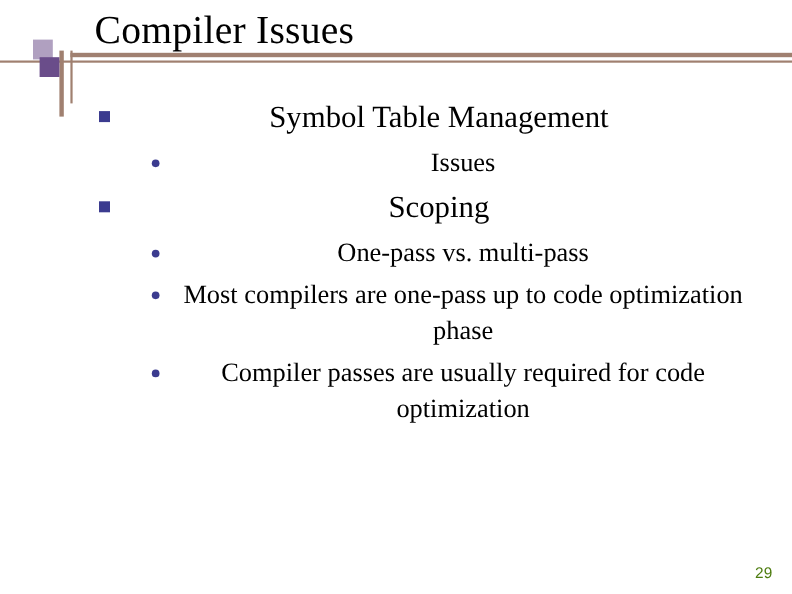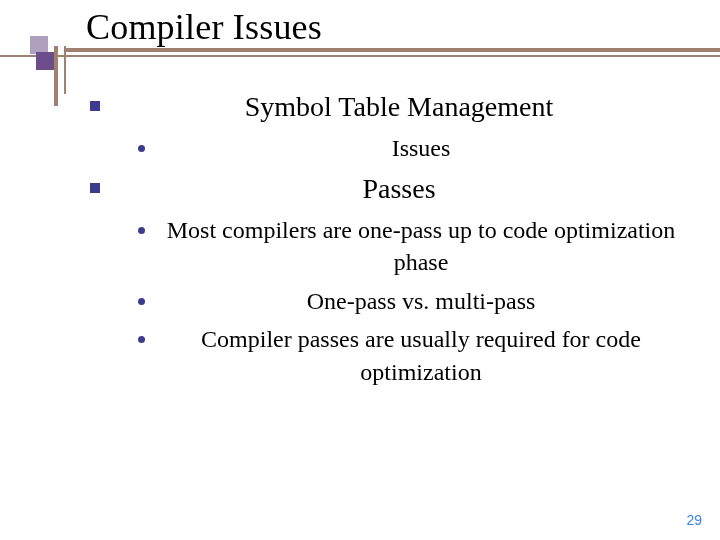--- a/index.html
+++ b/index.html
@@ -20,21 +20,21 @@
   .body { position: absolute; top: 88px; left: 70px; right: 40px; bottom: 40px; text-align: center; }
 
   ul.l1 { list-style: none; font-size: 28px; line-height: 1.35; }
   ul.l1 > li { position: relative; padding-left: 48px; margin-bottom: 6px; }
   ul.l1 > li::before { content: ""; position: absolute; left: 20px; top: 13px; width: 10px; height: 10px; background: #3b3b8f; }
 
   ul.l2 { list-style: none; font-size: 24px; line-height: 1.35; margin-top: 6px; }
   ul.l2 > li { position: relative; padding-left: 44px; margin-bottom: 6px; }
   ul.l2 > li::before { content: ""; position: absolute; left: 20px; top: 13px; width: 7px; height: 7px; background: #3b3b8f; border-radius: 50%; }
 
-  .pagenum { position: absolute; bottom: 12px; right: 18px; font-family: Arial, Helvetica, sans-serif; font-size: 14px; color: #3b82f6; }
+  .pagenum { position: absolute; bottom: 12px; right: 18px; font-family: Arial, Helvetica, sans-serif; font-size: 14px; color: #4d7c0f; }
 </style>
 </head>
 <body>
 
 <div class="slide">
 
   <div class="deco">
     <div class="hbar-thick"></div>
     <div class="hbar-thin"></div>
     <div class="vbar-thick"></div>
@@ -52,27 +52,27 @@
         <span>Symbol Table Management</span>
         <ul class="l2">
           <li>
             <span>Issues</span>
           </li>
         </ul>
       </li>
 
 
       <li>
-        <span>Passes</span>
+        <span>Scoping</span>
         <ul class="l2">
           <li>
-            <span>Most compilers are one-pass up to code optimization phase</span>
+            <span>One-pass vs. multi-pass</span>
           </li>
           <li>
-            <span>One-pass vs. multi-pass</span>
+            <span>Most compilers are one-pass up to code optimization phase</span>
           </li>
           <li>
             <span>Compiler passes are usually required for code optimization</span>
           </li>
         </ul>
       </li>
 
     </ul>
   </div>
 

